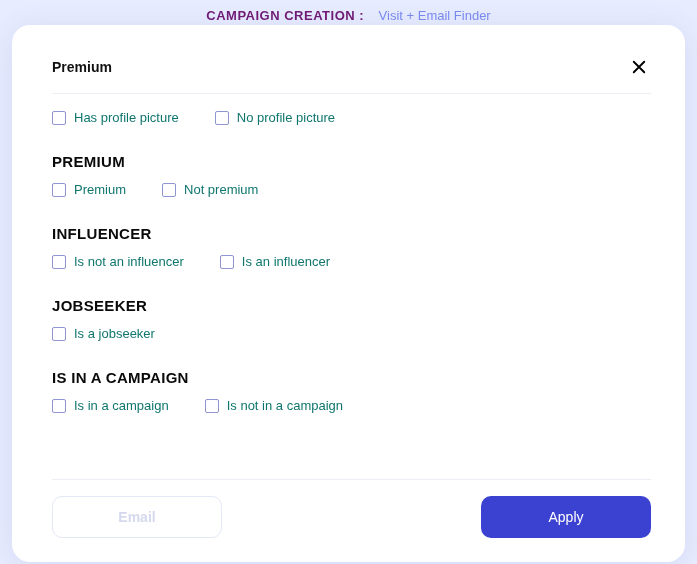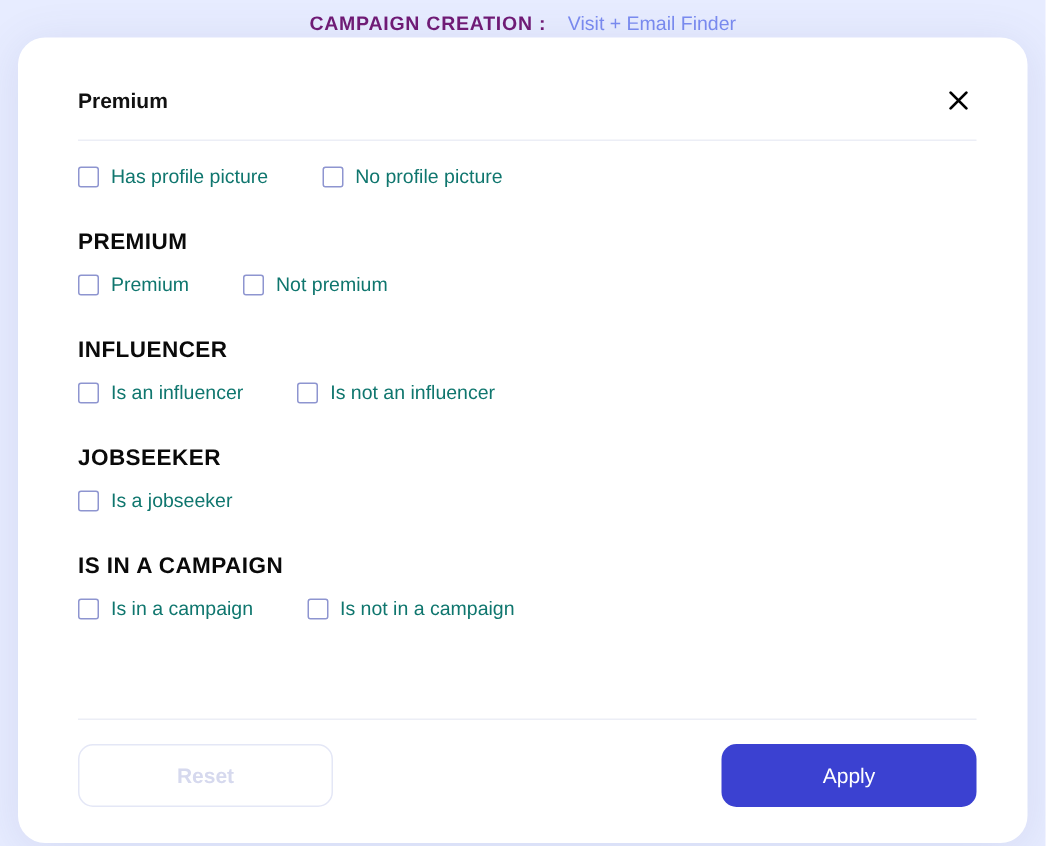--- a/index.html
+++ b/index.html
@@ -170,26 +170,26 @@
       <label class="cbx">
         <span class="cbx-box"></span>
         <span class="cbx-label">Not premium</span>
       </label>
     </div>
 
     <div class="section-heading">INFLUENCER</div>
     <div class="row">
       <label class="cbx">
         <span class="cbx-box"></span>
+        <span class="cbx-label">Is not an influencer</span>
+      </label>
+      <label class="cbx">
+        <span class="cbx-box"></span>
         <span class="cbx-label">Is an influencer</span>
       </label>
-      <label class="cbx">
-        <span class="cbx-box"></span>
-        <span class="cbx-label">Is not an influencer</span>
-      </label>
     </div>
 
     <div class="section-heading">JOBSEEKER</div>
     <div class="row">
       <label class="cbx">
         <span class="cbx-box"></span>
         <span class="cbx-label">Is a jobseeker</span>
       </label>
     </div>
 
@@ -201,16 +201,16 @@
       </label>
       <label class="cbx">
         <span class="cbx-box"></span>
         <span class="cbx-label">Is not in a campaign</span>
       </label>
     </div>
 
   </div>
 
   <div class="footer">
-    <button class="btn-reset">Reset</button>
+    <button class="btn-reset">Email</button>
     <button class="btn-apply">Apply</button>
   </div>
 </div>
 
 </body></html>

